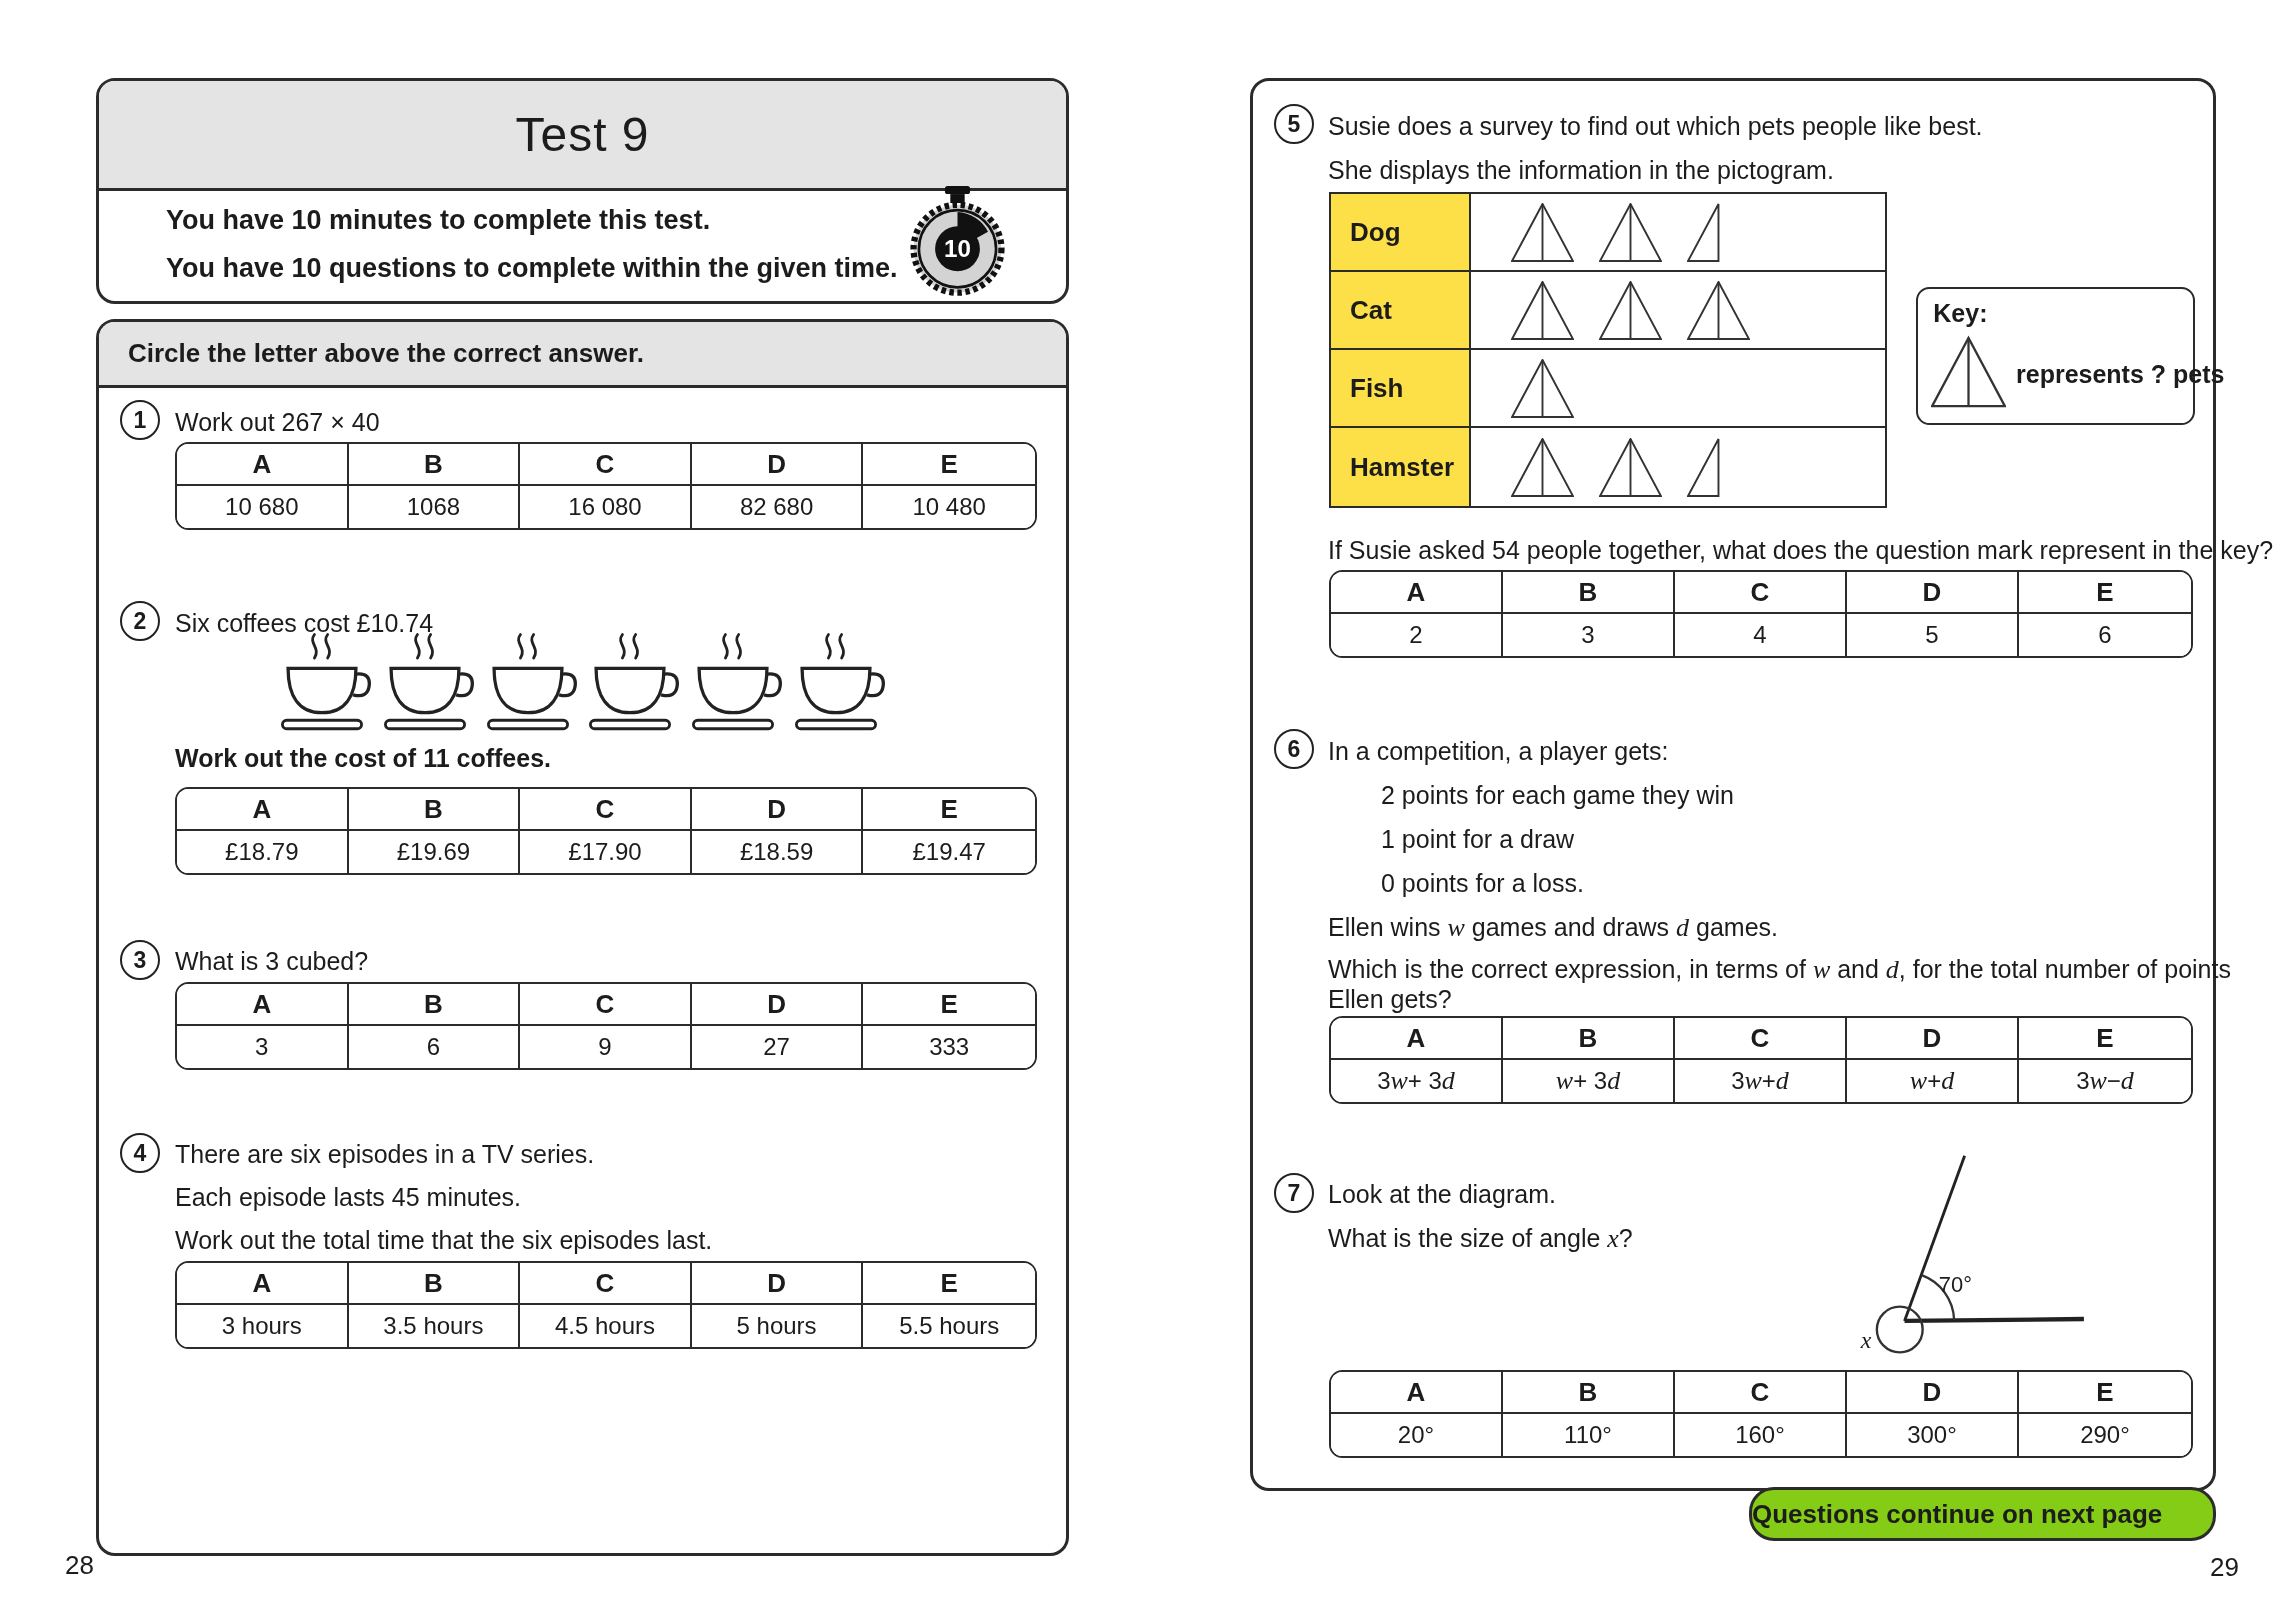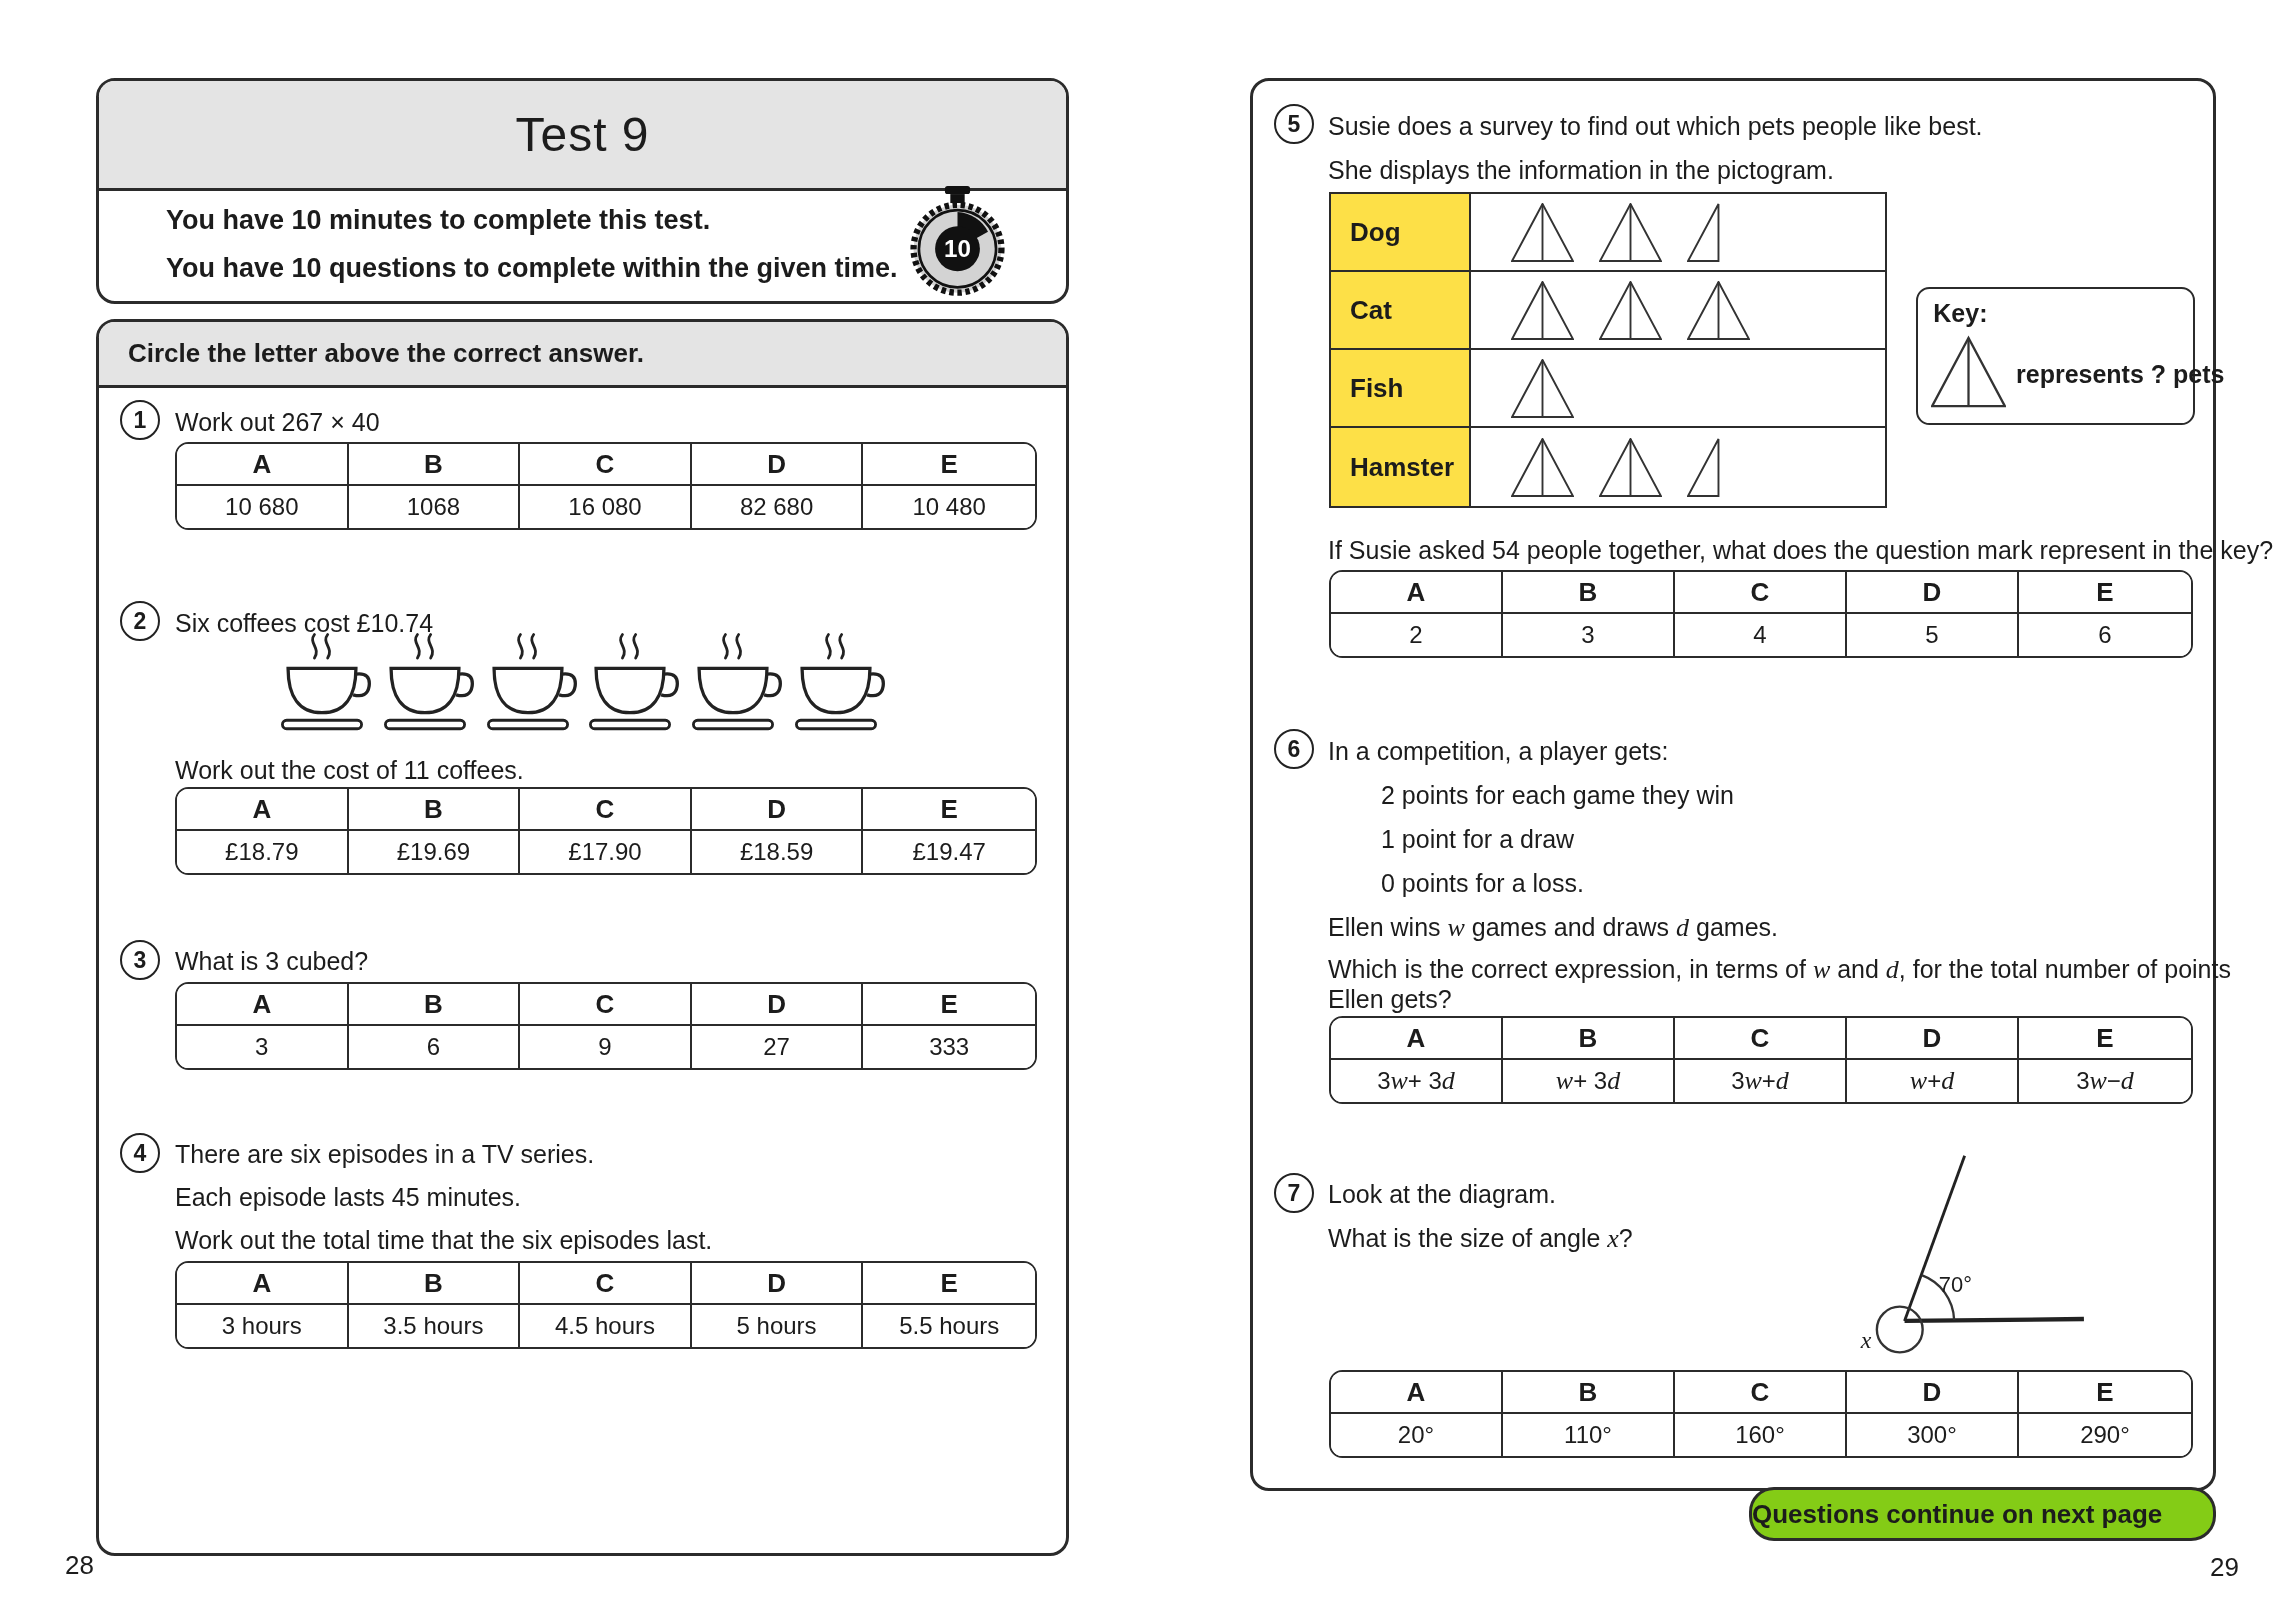--- a/index.html
+++ b/index.html
@@ -129,21 +129,21 @@
   <svg width="98" height="111" viewBox="0 0 104 116">
     <g fill="none" stroke="#222" stroke-width="3" stroke-linecap="round">
       <path d="M44 6 c-7 9 7 14 0 25"></path>
       <path d="M58 6 c-7 9 7 14 0 25"></path>
     </g>
     <path d="M16 42 L88 42 C88 72 76 89 52 89 C28 89 16 72 16 42 Z" fill="#fff" stroke="#222" stroke-width="3.5"></path>
     <path d="M88 48 q16 -2 14 13 q-2 13 -17 9" fill="none" stroke="#222" stroke-width="3.5"></path>
     <rect x="10" y="97" width="84" height="9" rx="4.5" fill="#fff" stroke="#222" stroke-width="3"></rect>
   </svg>
 </div>
-    <div class="q-text" style="left:76px;top:434px;">Work out the cost of 11 coffees.</div>
+    <div class="q-text" style="left:76px;top:422px;font-weight:bold;">Work out the cost of 11 coffees.</div>
     <div class="ans-table" style="left:76px;top:465px;width:858px;">
         <div class="ans-cell ans-head">A</div>
         <div class="ans-cell ans-head">B</div>
         <div class="ans-cell ans-head">C</div>
         <div class="ans-cell ans-head">D</div>
         <div class="ans-cell ans-head last">E</div>
         <div class="ans-cell">£18.79</div>
         <div class="ans-cell">£19.69</div>
         <div class="ans-cell">£17.90</div>
         <div class="ans-cell">£18.59</div>

